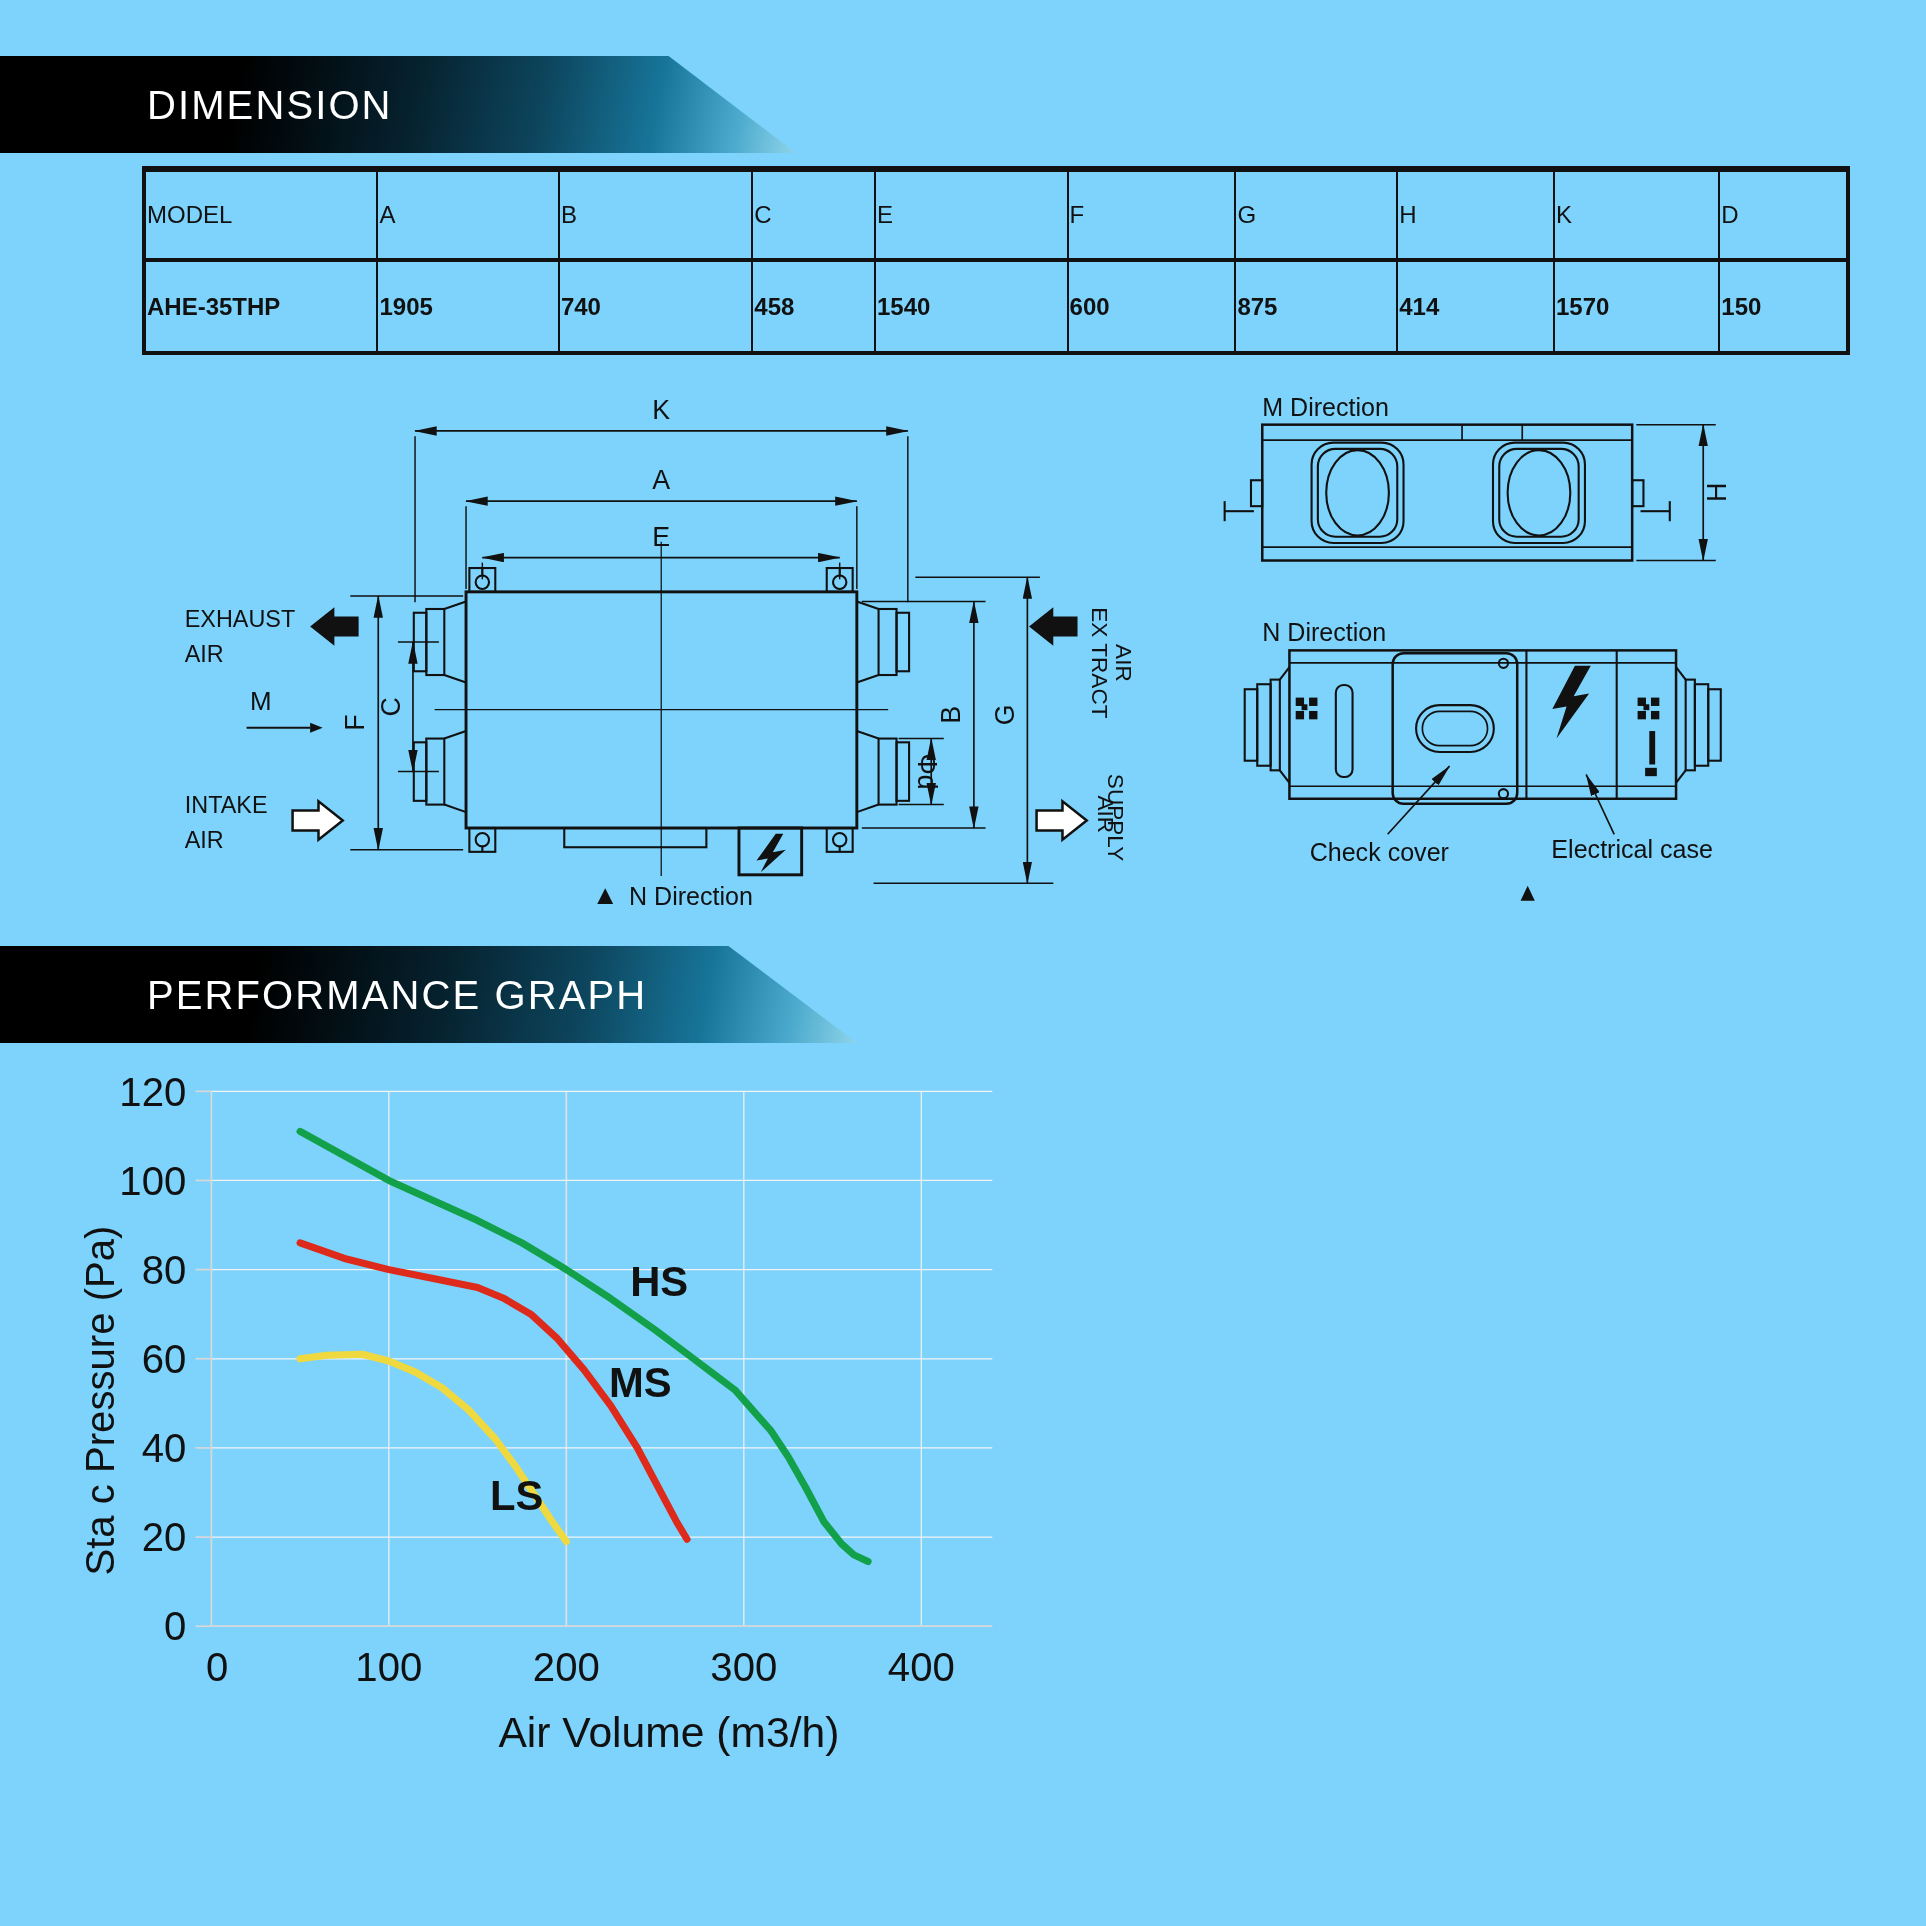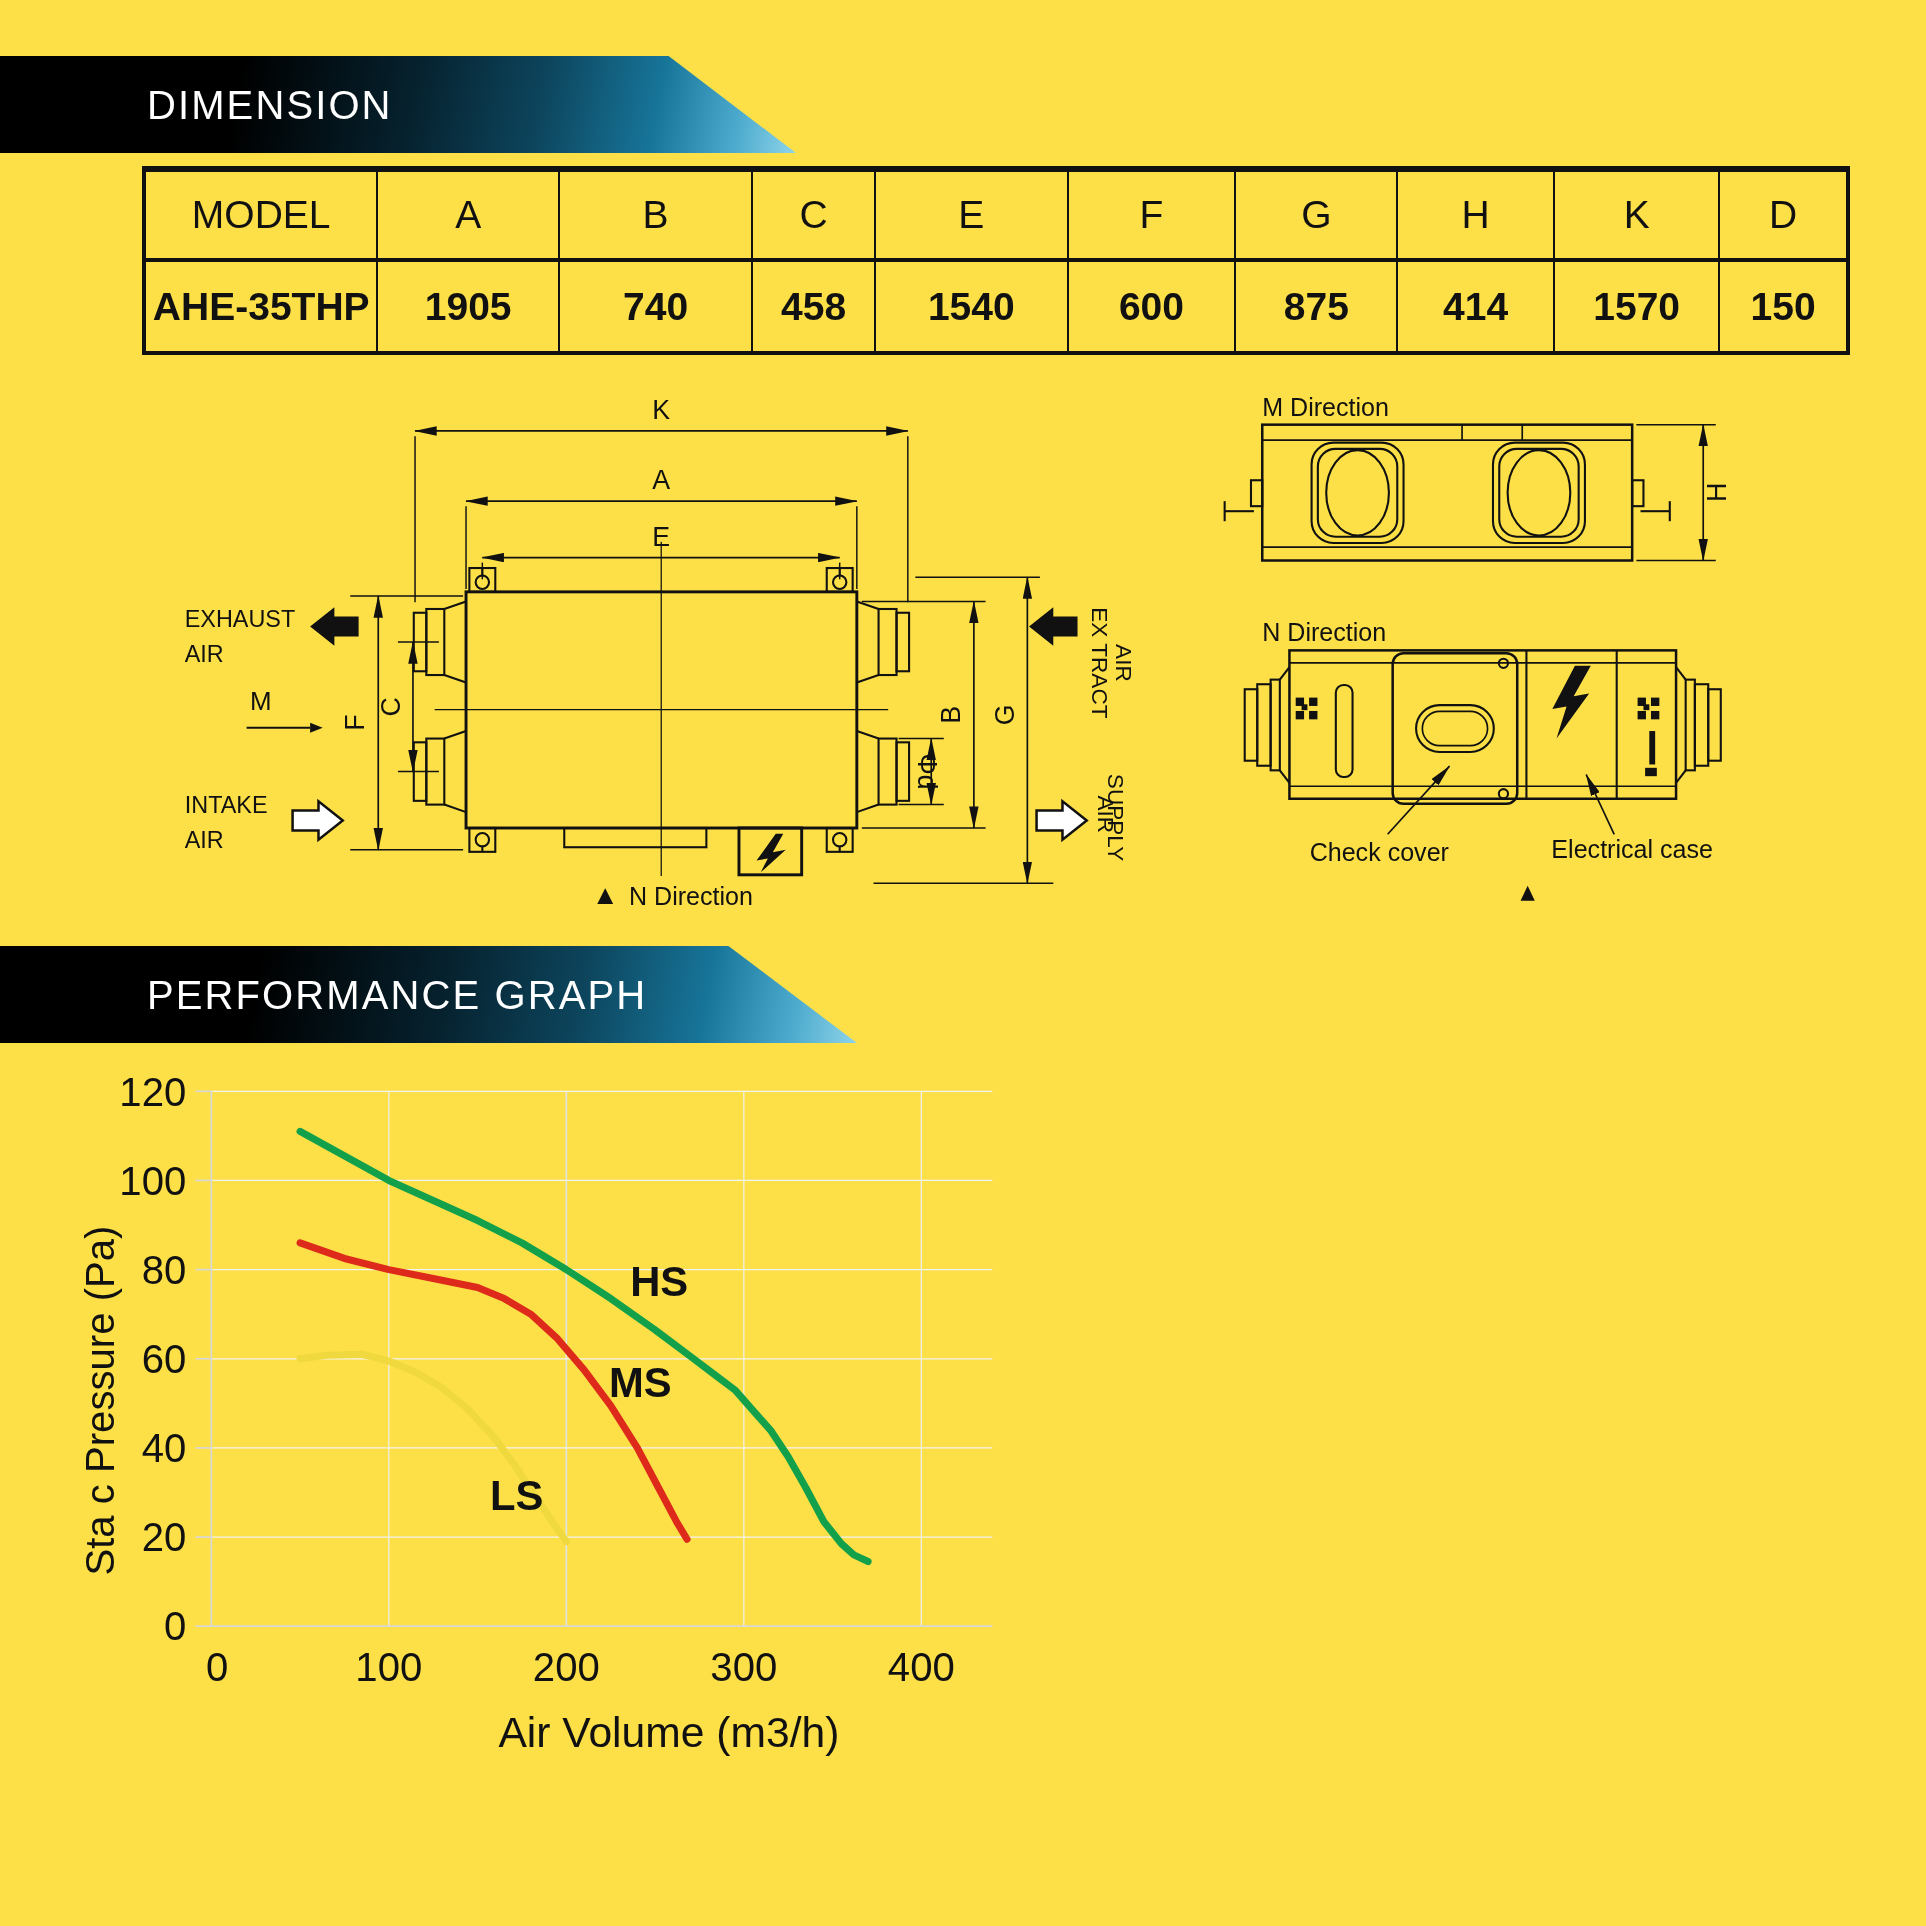--- a/index.html
+++ b/index.html
@@ -1,31 +1,31 @@
 <!DOCTYPE html>
 <html style="font-size:6.7px"><head>
 <meta charset="utf-8">
 <style>
   html,body{margin:0;padding:0;background:#fff;}
-  .page{position:relative;width:1926px;height:1926px;background:#fde047;
+  .page{position:relative;width:1926px;height:1926px;background:#7dd3fc;
         font-family:"Liberation Sans", sans-serif;color:#111;overflow:hidden;}
 
   
   .banner{position:absolute;left:0;height:97px;
           background:linear-gradient(100deg,#000 0%,#000 30%,#06222f 52%,#0d465e 68%,#17759a 82%,#4aa9cc 92%,#8fd4ea 100%);}
   .banner .banner-title{position:absolute;left:147px;top:50%;transform:translateY(-50%);
           color:#fff;font-size:40px;font-weight:400;letter-spacing:2.1px;white-space:nowrap;}
   #banner-dim{top:56px;width:796px;clip-path:polygon(0 0,84% 0,100% 100%,0 100%);}
   #banner-perf{top:946px;width:857px;clip-path:polygon(0 0,85% 0,100% 100%,0 100%);}
 
   
   .spec-table{position:absolute;left:142px;top:166px;width:1708px;height:176px;
               border-collapse:collapse;table-layout:fixed;}
-  .spec-table td{border:2.5px solid #111;text-align:center;vertical-align:middle;
-                 font-size:39px;font-weight:400;color:#111;}
+  .spec-table td{border:2.5px solid #111;vertical-align:middle;
+                 font-size:24px;font-weight:400;color:#111;}
   .spec-table{border:4.2px solid #111;border-top:6.7px solid #111;border-bottom:4.6px solid #111;}
   .spec-table tr.hdr td{height:84px;border-bottom:4.6px solid #111;}
   .spec-table tr.val td{height:87px;font-weight:bold;}
 
   
   svg{position:absolute;}
   svg text{font-family:"Liberation Sans", sans-serif;fill:#111;}
   .ln{stroke:#111;fill:none;}
   .dim{stroke:#111;stroke-width:4;fill:none;}
   .ext{stroke:#111;stroke-width:3.5;fill:none;}

